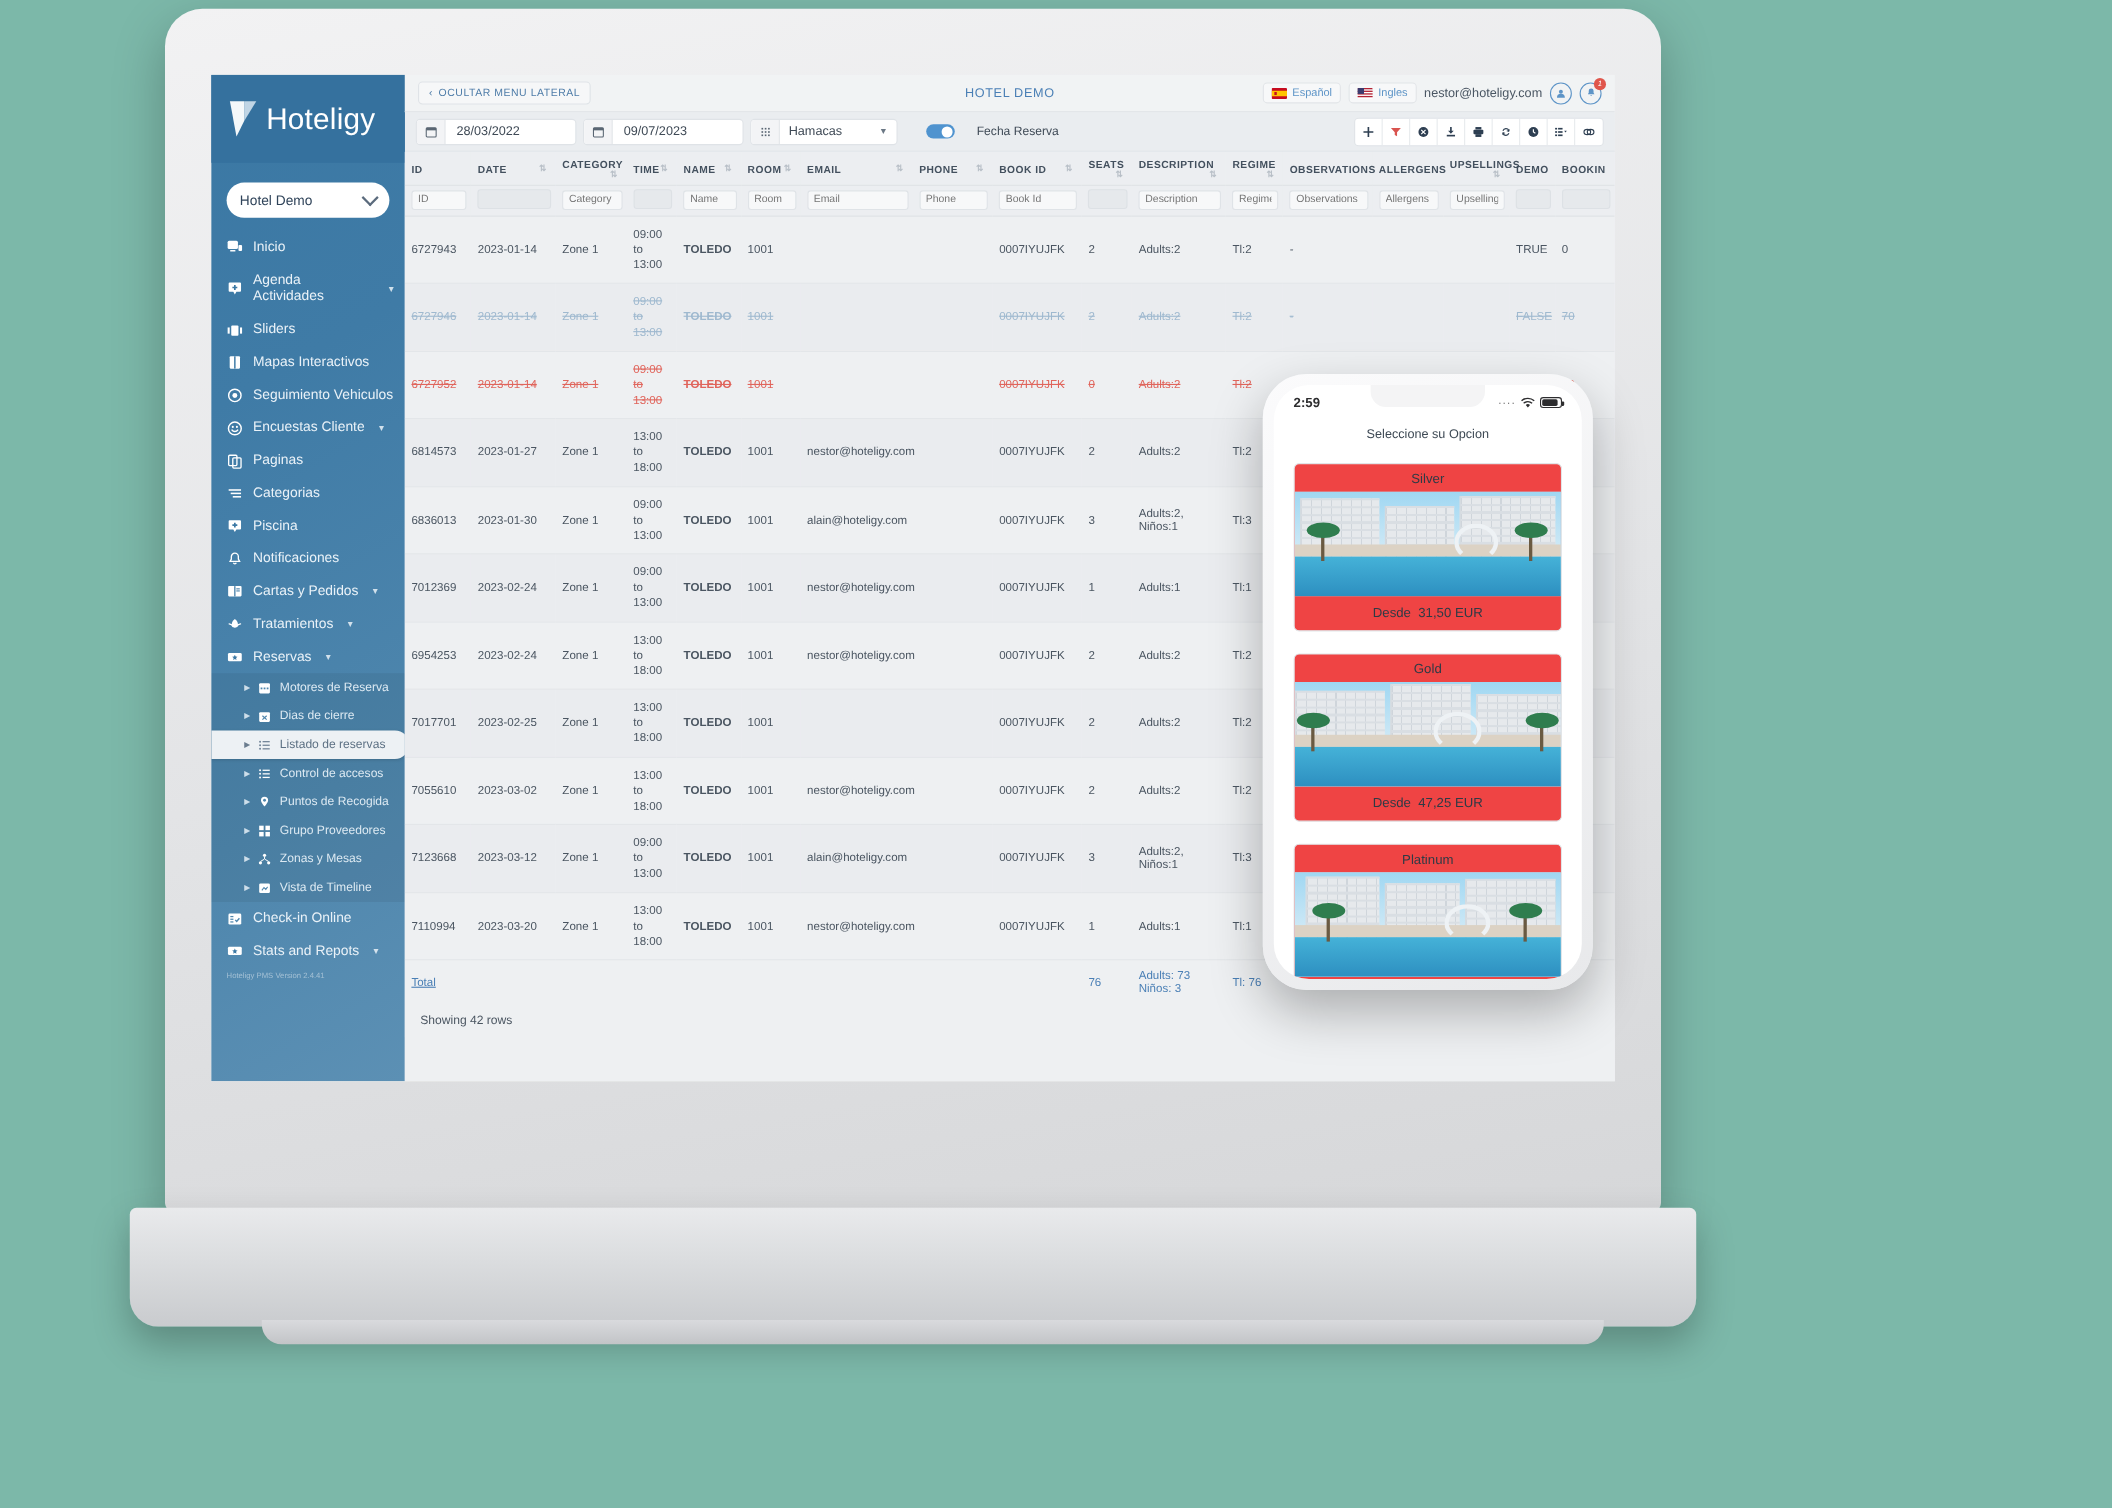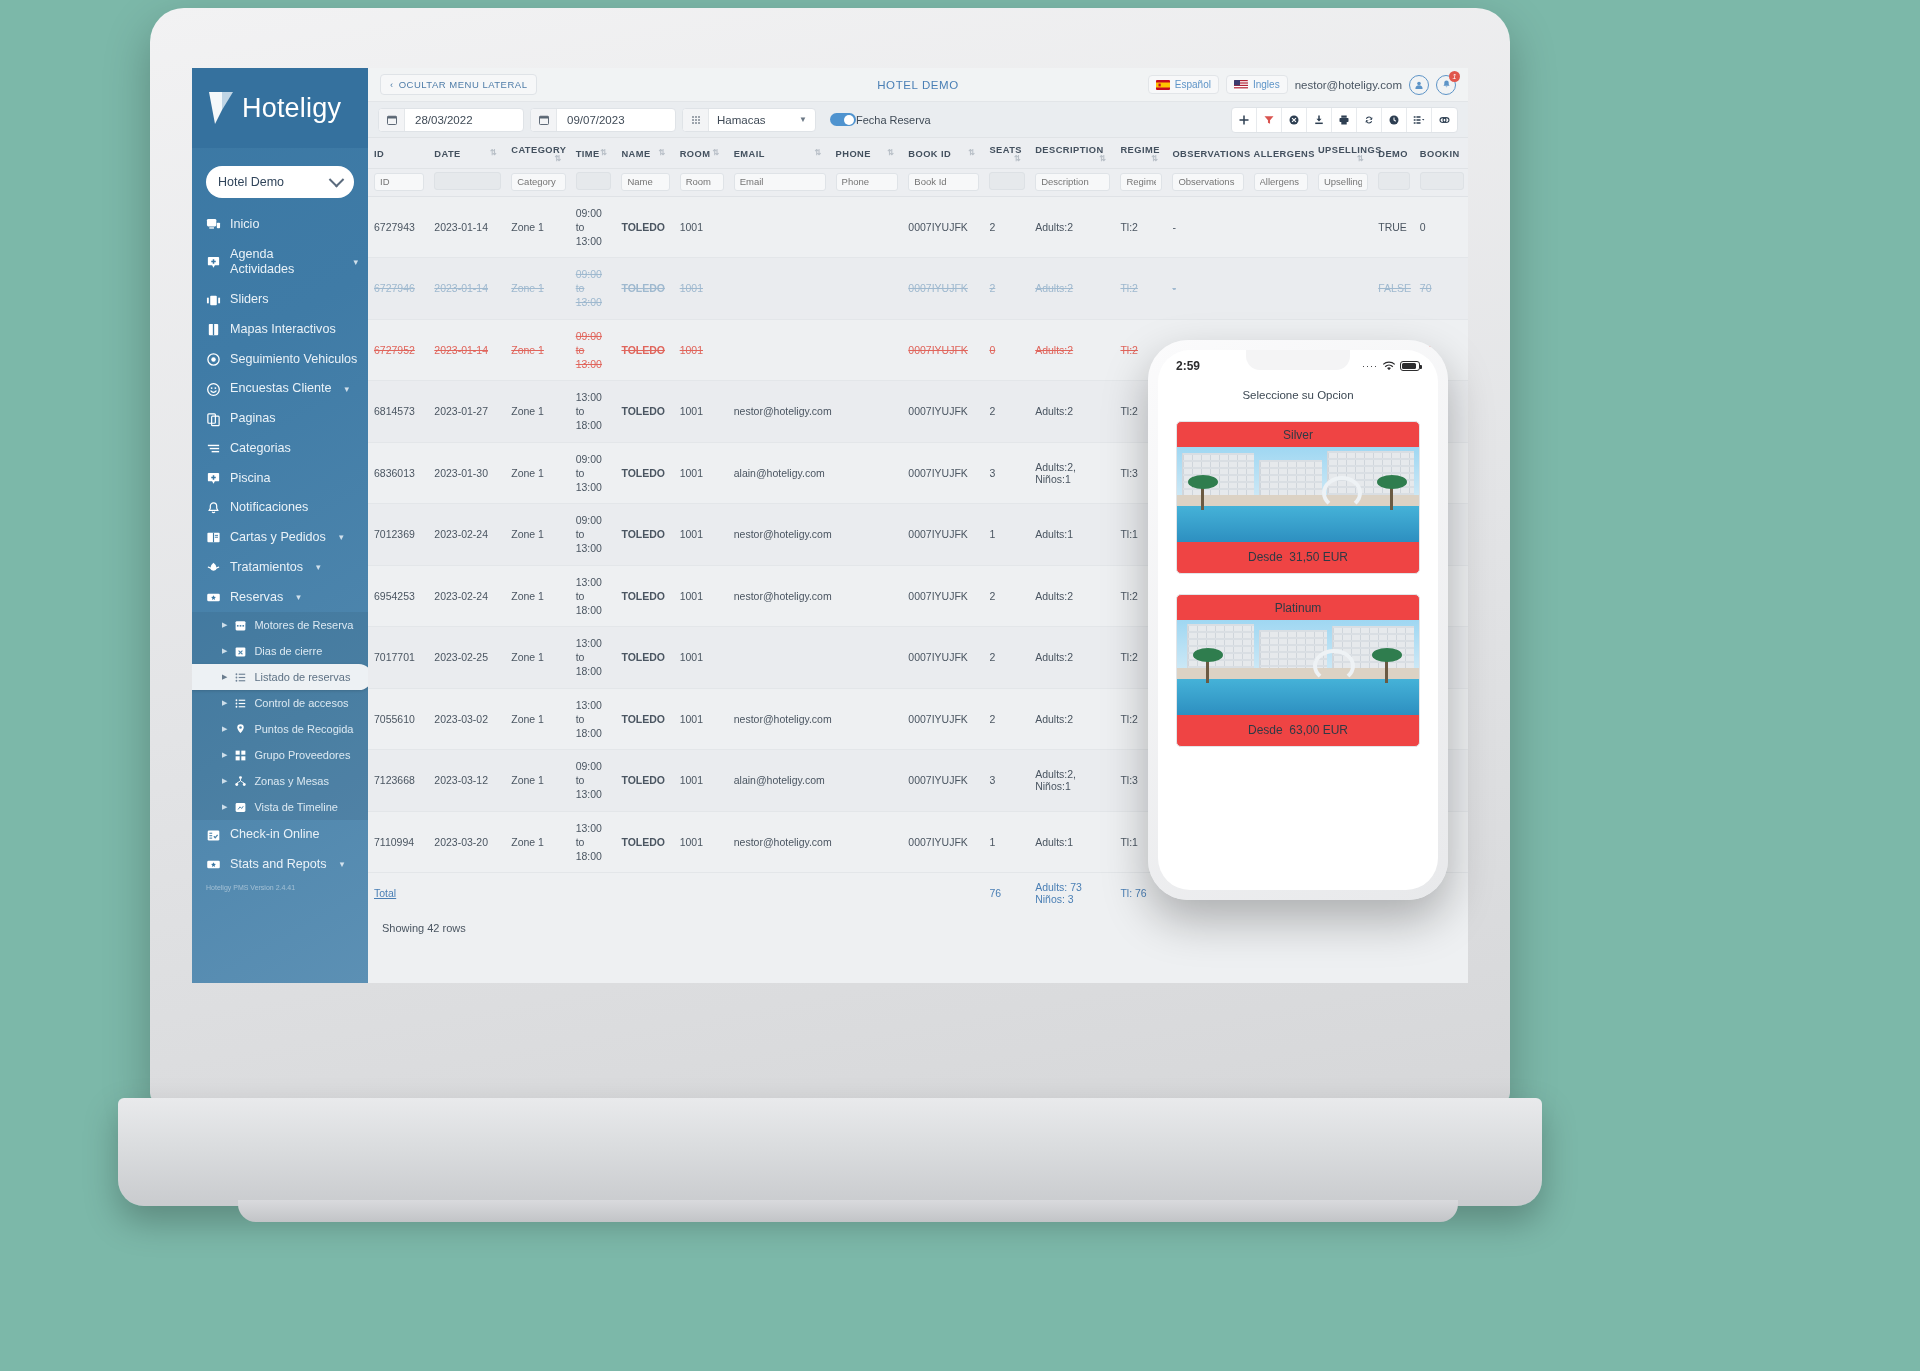--- a/index.html
+++ b/index.html
@@ -106,21 +106,21 @@
     height:24px; overflow:hidden;
   }
   .dt .ic { width:26px; height:100%; background:#f3f4f6; border-right:1px solid #e4e7ea; display:flex; align-items:center; justify-content:center; color:#5a6673; }
   .dt .val { padding:0 10px; font-size:11.5px; color:#3f4a56; min-width:118px; }
   .sel {
     display:flex; align-items:center; background:#fff; border:1px solid #dfe3e7; border-radius:4px; height:24px; overflow:hidden;
   }
   .sel .ic { width:26px; height:100%; background:#f3f4f6; border-right:1px solid #e4e7ea; display:flex; align-items:center; justify-content:center; color:#5a6673; }
   .sel .val { padding:0 8px; font-size:11.5px; color:#3f4a56; min-width:90px; }
   .sel .cv { padding-right:8px; color:#6b7885; font-size:8px; }
-  .toggle-wrap { display:flex; align-items:center; gap:0; margin-left:8px; }
+  .toggle-wrap { display:flex; align-items:center; gap:20px; margin-left:20px; }
   .toggle { width:26px; height:13px; border-radius:7px; background:#4f93cf; position:relative; }
   .toggle::after { content:""; position:absolute; right:1.5px; top:1.5px; width:10px; height:10px; border-radius:50%; background:#fff; }
   .toggle-label { font-size:11px; color:#3f4a56; }
   .tools { margin-left:auto; display:flex; border:1px solid #dfe3e7; border-radius:4px; overflow:hidden; background:#fff; }
   .tool { width:25px; height:24px; display:flex; align-items:center; justify-content:center; border-right:1px solid #e7eaed; color:#2e3f52; }
   .tool:last-child{border-right:none;}
   .tool.red { color:#d9534f; }
 
   
   .tablewrap { flex:1; overflow:hidden; background:#eef0f2; position:relative; }
@@ -1001,20 +1001,44 @@
           <span class="slide" style="left:60%;bottom:34%;width:40px;height:34px;border-color:#eef2f5;border-bottom-color:transparent;"></span>
           <span class="palm" style="left:10%"></span>
           <span class="palm" style="left:88%"></span>
         </div>
         <div class="card-price">
           <span>Desde</span>
           &nbsp;<b>31,50 EUR</b>
         </div>
       </div>
 
+      <div class="card">
+        <div class="card-h">Gold</div>
+        <div class="card-img">
+          <span class="sky"></span>
+          <span class="bldg" style="left:0%;top:8%;width:34%;height:56%">
+              <i></i>
+            </span>
+          <span class="bldg" style="left:36%;top:2%;width:30%;height:62%">
+              <i></i>
+            </span>
+          <span class="bldg" style="left:68%;top:12%;width:32%;height:52%">
+              <i></i>
+            </span>
+          <span class="deck"></span>
+          <span class="pool"></span>
+          <span class="slide" style="left:52%;bottom:34%;width:44px;height:36px;border-color:#eef2f5;border-bottom-color:transparent;"></span>
+          <span class="palm" style="left:6%"></span>
+          <span class="palm" style="left:92%"></span>
+        </div>
+        <div class="card-price">
+          <span>Desde</span>
+          &nbsp;<b>47,25 EUR</b>
+        </div>
+      </div>
 
       <div class="card">
         <div class="card-h">Platinum</div>
         <div class="card-img">
           <span class="sky"></span>
           <span class="bldg" style="left:4%;top:4%;width:28%;height:60%">
               <i></i>
             </span>
           <span class="bldg" style="left:34%;top:10%;width:28%;height:54%">
               <i></i>

